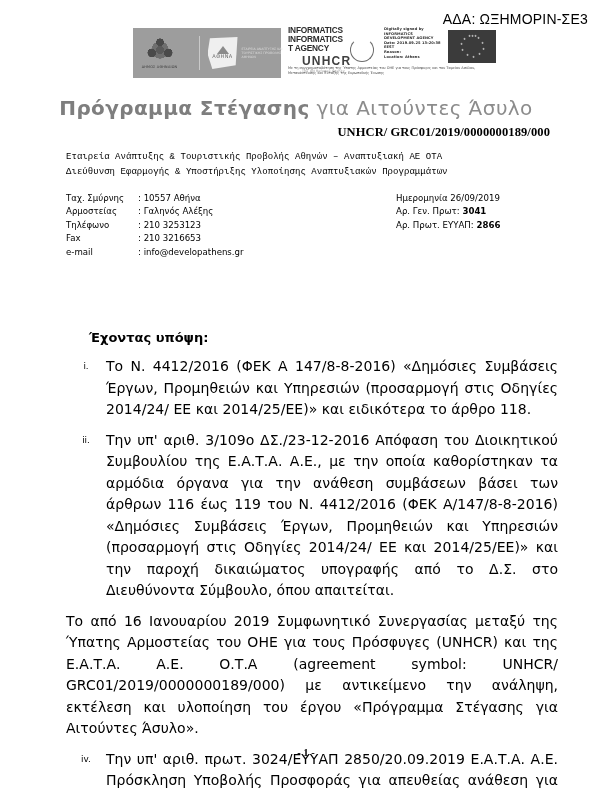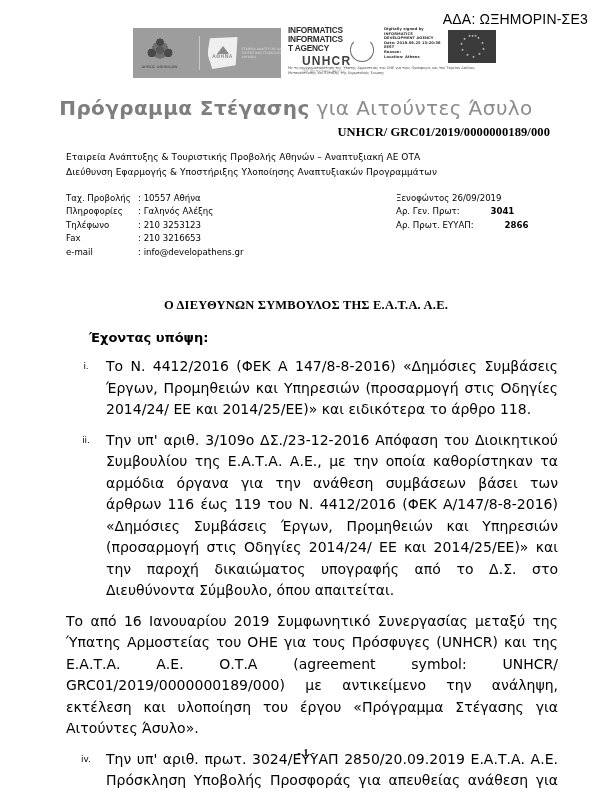--- a/index.html
+++ b/index.html
@@ -236,20 +236,21 @@
   .org-lines {
     position: absolute;
     left: 66px; top: 150px;
     width: 480px;
   }
   .org-line {
     font-size: 9px;
     line-height: 15px;
     letter-spacing: 0.05px;
     white-space: nowrap;
+    font-family: Liberation Mono, monospace;
   }
 
   
   .contact-block {
     position: absolute;
     left: 66px; top: 192px;
     width: 250px;
   }
   .contact-row {
     display: flex;
@@ -262,21 +263,21 @@
   .meta-block {
     position: absolute;
     left: 396px; top: 192px;
     width: 200px;
   }
   .meta-row {
     font-size: 8.6px;
     line-height: 13.4px;
     white-space: nowrap;
   }
-  .meta-row b { font-weight: bold; margin-left: 28px; }
+  .meta-row b { font-weight: bold; }
 
   
   .doc-heading {
     position: absolute;
     left: 0; top: 298px;
     width: 612px;
     text-align: center;
     font-family: "Liberation Serif", serif;
     font-weight: bold;
     font-size: 12.5px;
@@ -404,54 +405,53 @@
 
   <div class="unhcr-ref">UNHCR/ GRC01/2019/0000000189/000</div>
 
   <div class="org-lines">
     <div class="org-line">Εταιρεία Ανάπτυξης &amp; Τουριστικής Προβολής Αθηνών – Αναπτυξιακή ΑΕ ΟΤΑ</div>
     <div class="org-line">Διεύθυνση Εφαρμογής &amp; Υποστήριξης Υλοποίησης Αναπτυξιακών Προγραμμάτων</div>
   </div>
 
   <div class="contact-block">
     <div class="contact-row">
-      <div class="contact-label">Ταχ. Προβολής</div>
+      <div class="contact-label">Ταχ. Σμύρνης</div>
       <div class="contact-value">: 10557 Αθήνα</div>
     </div>
     <div class="contact-row">
-      <div class="contact-label">Πληροφορίες</div>
+      <div class="contact-label">Αρμοστείας</div>
       <div class="contact-value">: Γαληνός Αλέξης</div>
     </div>
     <div class="contact-row">
       <div class="contact-label">Τηλέφωνο</div>
       <div class="contact-value">: 210 3253123</div>
     </div>
     <div class="contact-row">
       <div class="contact-label">Fax</div>
       <div class="contact-value">: 210 3216653</div>
     </div>
     <div class="contact-row">
       <div class="contact-label">e-mail</div>
       <div class="contact-value">: info@developathens.gr</div>
     </div>
   </div>
 
   <div class="meta-block">
     <div class="meta-row">
-      <span>Ξενοφώντος </span><span>26/09/2019</span>
+      <span>Ημερομηνία </span><span>26/09/2019</span>
     </div>
     <div class="meta-row">
       <span>Αρ. Γεν. Πρωτ: </span><b>3041</b>
     </div>
     <div class="meta-row">
       <span>Αρ. Πρωτ. ΕΥΥΑΠ: </span><b>2866</b>
     </div>
   </div>
 
-  <div class="doc-heading">Ο ΔΙΕΥΘΥΝΩΝ ΣΥΜΒΟΥΛΟΣ ΤΗΣ Ε.Α.Τ.Α. Α.Ε.</div>
 
   <div class="having-regard">Έχοντας υπόψη:</div>
 
   <div class="clause-list">
     <div class="clause">
       <div class="clause-num">i.</div>
       <div class="clause-text">Το Ν. 4412/2016 (ΦΕΚ Α 147/8-8-2016) «Δημόσιες Συμβάσεις Έργων, Προμηθειών και Υπηρεσιών (προσαρμογή στις Οδηγίες 2014/24/ ΕΕ και 2014/25/ΕΕ)» και ειδικότερα το άρθρο 118.</div>
     </div>
     <div class="clause">
       <div class="clause-num">ii.</div>

